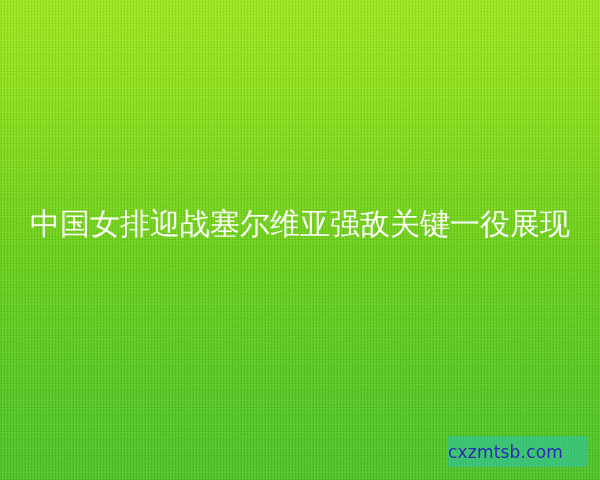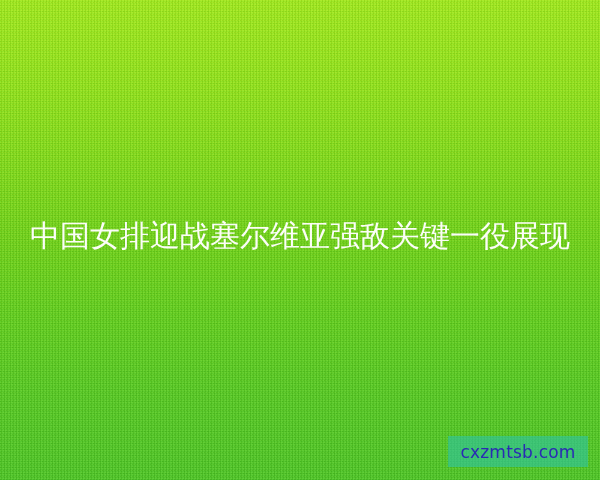--- a/index.html
+++ b/index.html
@@ -66,42 +66,41 @@
 
   
   #headline {
     position: absolute;
     left: 0;
     right: 0;
     top: 205px;
     text-align: center;
     line-height: 38px;
     pointer-events: none;
-    margin-top: 12px;
   }
   .headline-line {
     display: block;
     color: #fbfdf7;
     font-size: 30px;
     letter-spacing: 0px;
     font-weight: 400;
     white-space: nowrap;
   }
 
   
   #watermark {
     position: absolute;
     left: 448px;
     top: 436px;
     width: 140px;
     height: 31px;
     background: rgba(46, 196, 160, 0.62);
     display: flex;
     align-items: center;
-    justify-content: center;
+    justify-content: flex-start;
   }
   #watermark-text {
     color: #2a2ab4;
     font-size: 17px;
     letter-spacing: 0.2px;
     white-space: nowrap;
   }
 </style>
 </head>
 <body>

